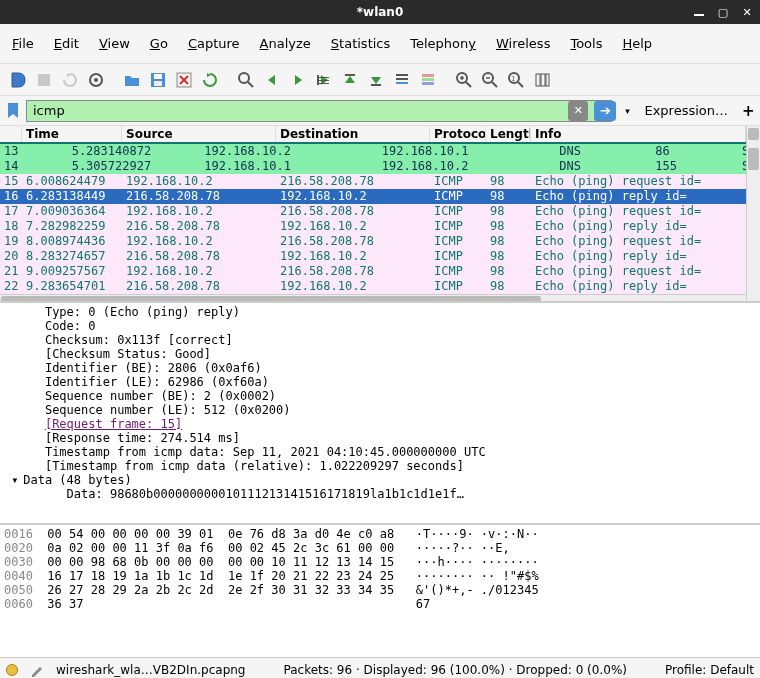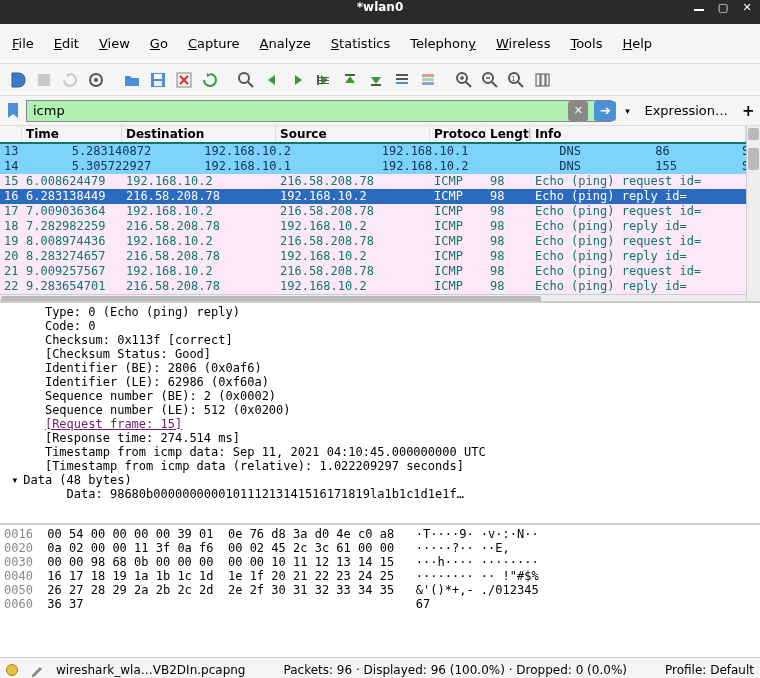--- a/index.html
+++ b/index.html
@@ -1,18 +1,18 @@
 <!DOCTYPE html>
 <html><head>
 <meta charset="utf-8">
 <style>
   * { margin: 0; padding: 0; box-sizing: border-box; }
   body { font-family: "DejaVu Sans", Arial, sans-serif; font-size: 12px; background: #f0f0f0; width: 760px; height: 678px; overflow: hidden; }
   
-  .titlebar { background: #2a2a2a; color: #fff; height: 24px; display: flex; align-items: flex-start; padding: 0 8px; position: relative; }
+  .titlebar { background: #2a2a2a; color: #fff; height: 24px; display: flex; align-items: center; padding: 0 8px; position: relative; }
   .titlebar-title { flex: 1; text-align: center; font-size: 12px; font-weight: bold; }
   .titlebar-btns { position: absolute; right: 6px; display: flex; gap: 10px; }
   .titlebar-btn { width: 14px; height: 14px; display: flex; align-items: center; justify-content: center; cursor: pointer; color: #fff; font-size: 11px; font-weight: bold; }
   .titlebar-min { border-bottom: 2px solid #fff; width: 10px; margin-top: 6px; height: 2px;}
   
   .menubar { background: #f5f5f5; height: 40px; display: flex; align-items: center; padding: 0 6px; gap: 8px; border-bottom: 1px solid #ddd; }
   .menu-item { padding: 2px 6px; cursor: pointer; font-size: 13px; }
   .menu-item .u { text-decoration: underline; }
   
   .toolbar { background: #f5f5f5; height: 32px; display: flex; align-items: center; padding: 0 6px; gap: 2px; border-bottom: 1px solid #ddd; }
@@ -35,21 +35,21 @@
   .pkt-header .col { padding: 1px 4px; border-right: 1px solid #ddd; overflow: hidden; white-space: nowrap; }
   .pkt-row { display: flex; height: 15px; font-family: "DejaVu Sans Mono", monospace; font-size: 12px; }
   .pkt-row .col { padding: 0 4px; overflow: hidden; white-space: nowrap; }
   .col-no { width: 22px; text-align: right; }
   .col-time { width: 100px; }
   .col-src { width: 154px; }
   .col-dst { width: 154px; }
   .col-proto { width: 56px; }
   .col-len { width: 45px; text-align: left; }
   .col-info { flex: 1; }
-  .row-blue { background: #7dd3fc; color: #113050; gap: 48px; }
+  .row-blue { background: #86efac; color: #113050; gap: 48px; }
   .row-pink { background: #fce8f8; color: #0f766e; }
   .row-selected { background: #2a6bbf; color: #fff; }
   .vscroll { width: 14px; background: #eee; border-left: 1px solid #ccc; position: relative; }
   .vscroll-thumb { position: absolute; left: 1px; right: 1px; background: #bbb; border-radius: 2px; }
   .hscroll-bar { height: 14px; background: #eee; border-top: 1px solid #ccc; display: flex; }
   .hscroll-thumb { height: 12px; margin: 1px; background: #bbb; border-radius: 2px; width: 540px; }
   
   .details-pane { height: 222px; background: #fff; overflow: hidden; font-family: "DejaVu Sans Mono", monospace; font-size: 12px; line-height: 14px; padding: 2px 4px; border-top: 2px solid #ccc; }
   .details-pane .arrow { display: inline-block; width: 12px; }
   .dl { white-space: pre; }
@@ -239,22 +239,22 @@
   <div class="filter-dd">▾</div>
   <div class="expr-btn">Expression…</div>
   <div class="plus-btn">+</div>
 </div>
 
 <div class="packets-pane">
   <div class="packets-table">
     <div class="pkt-header">
       <div class="col col-no"></div>
       <div class="col col-time">Time</div>
+      <div class="col col-src">Source</div>
       <div class="col col-dst">Destination</div>
-      <div class="col col-src">Source</div>
       <div class="col col-proto">Protocol</div>
       <div class="col col-len">Length</div>
       <div class="col col-info">Info</div>
     </div>
     <div id="packet-rows">
         <div class="pkt-row row-blue">
           <div class="col col-no">13</div>
           <div class="col col-time">5.283140872</div>
           <div class="col col-src">192.168.10.2</div>
           <div class="col col-dst">192.168.10.1</div>

